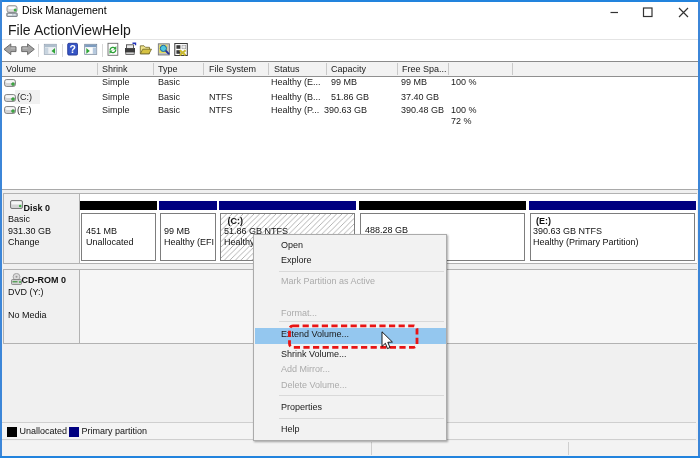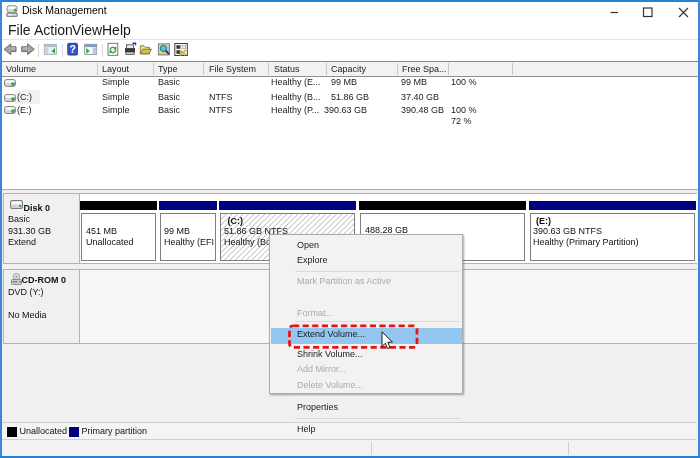--- a/index.html
+++ b/index.html
@@ -31,21 +31,21 @@
 #bottom { left:2px; top:190px; width:696px; height:266px; background:#f0f0f0; }
 
 .drow { position:absolute; border:1px solid #b2b2b2; }
 .dlabel { position:absolute; background:#f0f0f0; border-right:1px solid #b2b2b2; }
 .pstrip { position:absolute; background:#fff; }
 .bar { position:absolute; top:6.5px; height:9.5px; }
 .pbox { position:absolute; top:19px; bottom:2px; background:#fff; border:1px solid #7d7d7d; }
 
 #legend { left:2px; top:422px; width:694px; height:18px; background:#f4f4f4; border-top:1px solid #cfcfcf; border-bottom:1px solid #cfcfcf; }
 
-#menu { left:269px; top:234px; width:194px; height:160px; background:#f2f2f2; border:1px solid #ababab; box-shadow:1px 1px 2px rgba(0,0,0,0.35); }
+#menu { left:253px; top:234px; width:194px; height:207px; background:#f2f2f2; border:1px solid #ababab; box-shadow:1px 1px 2px rgba(0,0,0,0.35); }
 .msep { position:absolute; left:25px; right:2px; height:1px; background:#d9d9d9; }
 .mt { position:absolute; left:27px; white-space:nowrap; font-size:9px; line-height:11px; color:#1a1a1a; }
 .mg { color:#ababab; }
 #hl { position:absolute; left:1px; top:93px; width:191px; height:16px; background:#94c7ef; }
 </style>
 </head>
 <body>
 <div id="win">
 
   <svg class="abs" style="left:6px; top:5px;" width="12" height="12" viewBox="0 0 12 12">
@@ -115,21 +115,21 @@
     <rect x="182" y="5.2" width="3.8" height="3.6" fill="#ececec" stroke="#8a8a8a" stroke-width="0.5"></rect>
     <path d="M179.8 10.3 L185.6 15.3 M185.6 10.3 L179.8 15.3" stroke="#c9b92e" stroke-width="2.1"></path>
   </svg>
   <div class="abs tsep" style="left:38px;"></div>
   <div class="abs tsep" style="left:61.5px;"></div>
   <div class="abs tsep" style="left:102px;"></div>
   <div class="abs" id="tbline"></div>
 
   <div class="abs" id="hdr"></div>
   <div class="t ht" style="left:6px;">Volume</div>
-  <div class="t ht" style="left:102px;">Layout</div>
+  <div class="t ht" style="left:102px;">Shrink</div>
   <div class="t ht" style="left:158px;">Type</div>
   <div class="t ht" style="left:209px;">File System</div>
   <div class="t ht" style="left:274px;">Status</div>
   <div class="t ht" style="left:331px;">Capacity</div>
   <div class="t ht" style="left:402px;">Free Spa...</div>
   <div class="t ht" style="left:452px;margin-top:21px;">% Free</div>
   <div class="abs hd" style="left:97px;"></div>
   <div class="abs hd" style="left:153px;"></div>
   <div class="abs hd" style="left:203px;"></div>
   <div class="abs hd" style="left:268px;"></div>
@@ -211,21 +211,21 @@
   </div>
 
   <svg class="abs" style="left:10px; top:200px;" width="13" height="9" viewBox="0 0 13 9">
     <rect x="0.5" y="0.5" width="12" height="8" rx="1.5" fill="#d4d4d4" stroke="#6f6f6f" stroke-width="0.9"></rect>
     <rect x="1.4" y="1.4" width="10.2" height="3" rx="1" fill="#f6f6f6"></rect>
     <circle cx="10.2" cy="6" r="1.3" fill="#3faf46"></circle>
   </svg>
   <div class="t" style="left:23.5px; top:202.5px; font-weight:bold;">Disk 0</div>
   <div class="t" style="left:8px; top:214px;">Basic</div>
   <div class="t" style="left:8px; top:225.5px;">931.30 GB</div>
-  <div class="t" style="left:8px; top:237px;">Extend</div>
+  <div class="t" style="left:8px; top:237px;">Change</div>
 
   <div class="t" style="left:86px; top:226px;">451 MB</div>
   <div class="t" style="left:86px; top:237px;">Unallocated</div>
   <div class="t" style="left:164px; top:226px;">99 MB</div>
   <div class="t" style="left:164px; top:237px;">Healthy (EFI</div>
   <div class="t" style="left:227.5px; top:215.5px; font-weight:bold;">(C:)</div>
   <div class="t" style="left:224px; top:226px;">51.86 GB NTFS</div>
   <div class="t" style="left:224px; top:237px;">Healthy (Bo</div>
   <div class="t" style="left:365px; top:225px;">488.28 GB</div>
   <div class="t" style="left:536px; top:215.5px; font-weight:bold;">(E:)</div>

